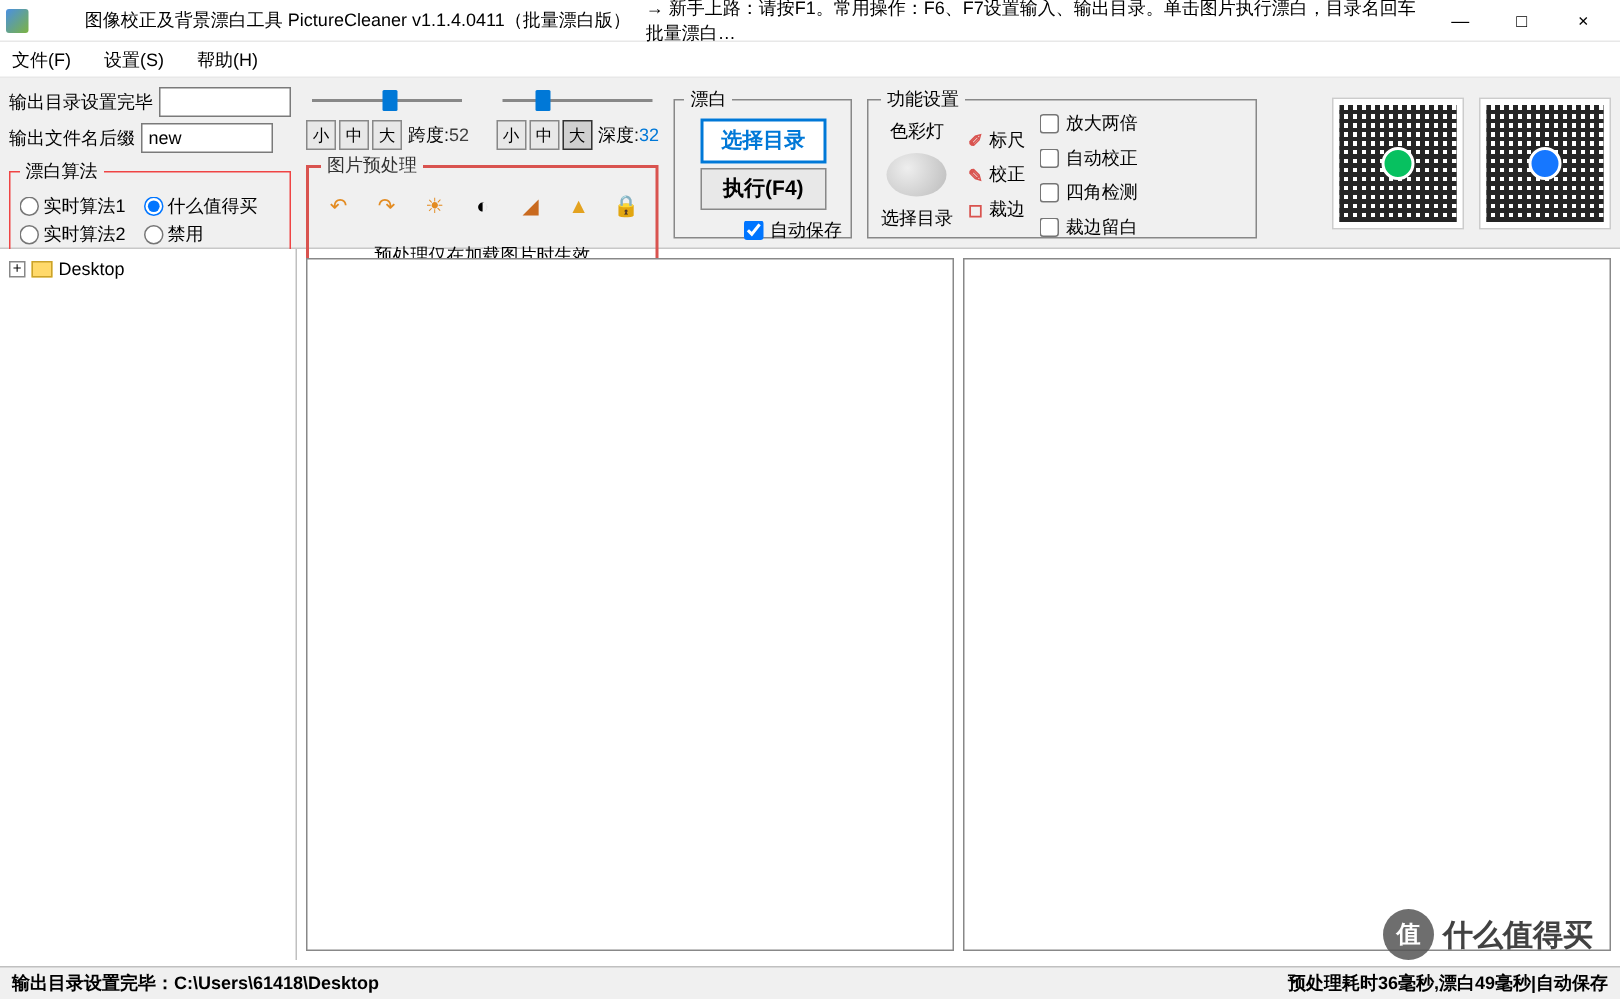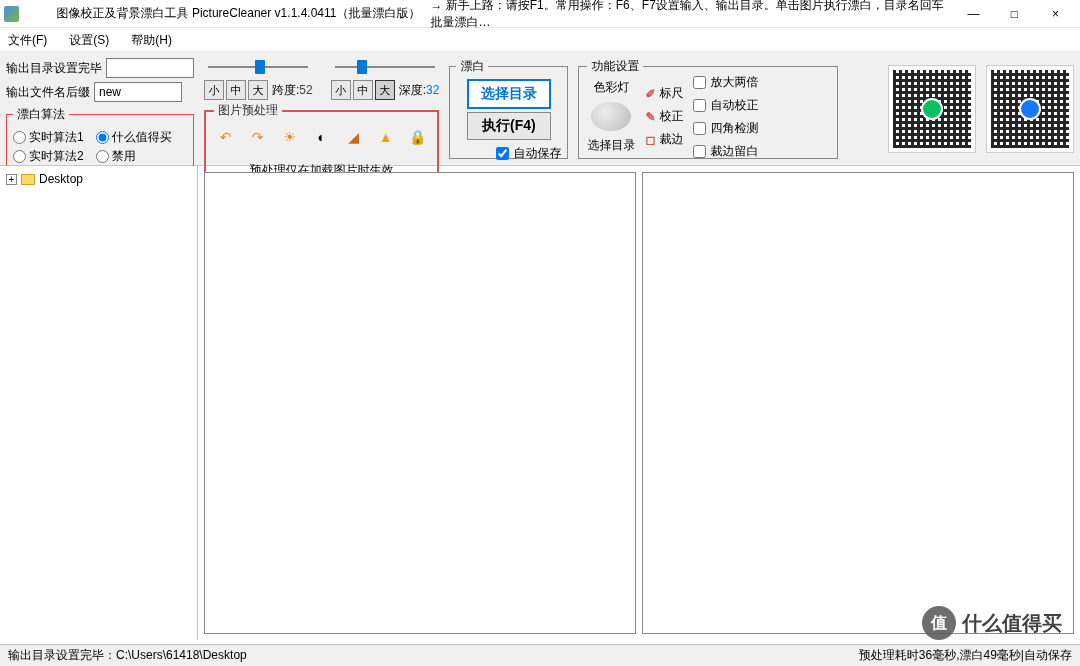--- a/index.html
+++ b/index.html
@@ -52,21 +52,21 @@
 .qr .badge { position: absolute; top: 50%; left: 50%; width: 22px; height: 22px; border-radius: 50%; transform: translate(-50%,-50%); border: 2px solid #fff; }
 .qr .badge.wechat { background: #07c160; }
 .qr .badge.alipay { background: #1677ff; }
 .main { display: flex; height: 474px; }
 .tree { width: 198px; border-right: 1px solid #c0c0c0; padding: 6px; background: #fff; overflow: auto; }
 .tree-row { display: flex; align-items: center; gap: 4px; }
 .tree-row .plus { border: 1px solid #888; width: 11px; height: 11px; font-size: 10px; line-height: 9px; text-align: center; cursor: pointer; }
 .tree-row .folder { width: 14px; height: 11px; background: #ffd96a; border: 1px solid #caa22a; }
 .panes { flex: 1; display: flex; gap: 6px; padding: 6px; }
 .pane { flex: 1; border: 1px solid #888; background: #fff; }
-.statusbar { position: absolute; bottom: 0; left: 0; right: 0; height: 22px; background: #f0f0f0; border-top: 1px solid #c0c0c0; display: flex; align-items: center; padding: 0 8px; font-size: 12px; }
+.statusbar { position: absolute; bottom: 0; left: 0; right: 0; height: 22px; background: #f0f0f0; border-top: 1px solid #c0c0c0; display: flex; align-items: center; padding: 0 8px; font-size: 12px; font-weight: bold; }
 .statusbar .right { margin-left: auto; }
 .watermark { position: absolute; right: 18px; bottom: 26px; display: flex; align-items: center; gap: 6px; color: #222; font-size: 20px; font-weight: bold; opacity: .85; }
 .watermark .circ { width: 34px; height: 34px; border-radius: 50%; background: #555; color: #fff; display: flex; align-items: center; justify-content: center; font-size: 16px; }
 </style>
 </head>
 <body>
 
 <div class="titlebar">
   <div class="icon"></div>
   <span class="title">图像校正及背景漂白工具 PictureCleaner v1.1.4.0411（批量漂白版）</span>

